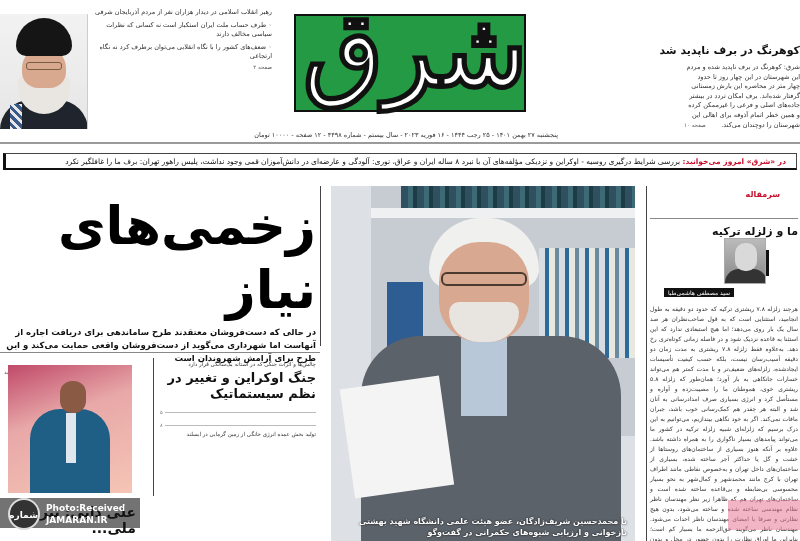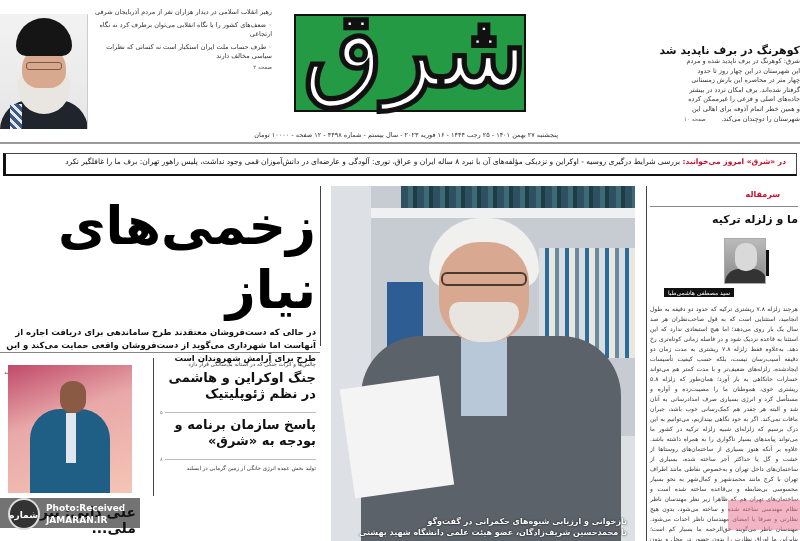--- a/index.html
+++ b/index.html
@@ -27,27 +27,27 @@
   
   .masthead { left: 294px; top: 14px; width: 232px; height: 98px; background: #239a43; border: 2px solid #111; }
   .mast-slogan { position: absolute; right: 78px; top: 24px; font-size: 8.5px; color: #f3f3c6; font-style: italic; white-space: nowrap; }
   .mast-logo { position: absolute; right: -4px; top: -18px; font-size: 104px; font-weight: bold; color: #ffffff; font-family: "DejaVu Serif", serif; line-height: 1; -webkit-text-stroke: 2px #111; letter-spacing: -6px; }
   .mast-sub { position: absolute; left: 10px; bottom: 4px; font-size: 26px; font-weight: bold; color: #ffffff; font-family: "DejaVu Serif", serif; -webkit-text-stroke: 1px #111; }
   .date-line { left: 258px; top: 131px; width: 300px; font-size: 6.5px; color: #333; text-align: right; white-space: nowrap; }
 
   
   .top-right { left: 684px; top: 44px; width: 116px; text-align: right; }
   .tr-headline { font-size: 11px; font-weight: bold; color: #111; white-space: nowrap; }
-  .tr-body { font-size: 6.5px; color: #333; line-height: 9.6px; }
+  .tr-body { font-size: 6.5px; color: #333; line-height: 9.6px; margin-top: 6px; }
   .tr-page { font-size: 5.5px; color: #555; text-align: left; margin-top: -8px; }
 
   .rule-top { left: 0; top: 142px; width: 800px; height: 2px; background: #9a9a9a; }
 
   
-  .teaser { left: 3px; top: 153px; width: 794px; height: 23px; border: 1px solid #444; border-bottom: 2px solid #111; border-left: 3px solid #111; background: #fff; font-size: 7.5px; line-height: 15px; padding: 0 10px; white-space: nowrap; overflow: hidden; }
+  .teaser { left: 3px; top: 153px; width: 794px; height: 17px; border: 1px solid #444; border-bottom: 2px solid #111; border-left: 3px solid #111; background: #fff; font-size: 7.5px; line-height: 15px; padding: 0 10px; white-space: nowrap; overflow: hidden; }
   .teaser-label { color: #c8102e; font-weight: bold; }
   .teaser-text { color: #111; }
 
   
   .col-left-vrule { left: 320px; top: 186px; width: 1px; height: 160px; background: #444; }
   .lead-story { left: 4px; top: 186px; width: 312px; text-align: right; }
   .ls-kicker { font-size: 10px; font-weight: bold; line-height: 14px; color: #111; }
   .ls-headline { font-size: 52px; font-weight: bold; color: #000; line-height: 64px; letter-spacing: -1px; margin-top: 8px; }
   .ls-deck { font-size: 8.5px; font-weight: bold; line-height: 13px; color: #111; margin-top: 4px; }
   .ls-ref { font-size: 5.5px; color: #555; text-align: left; margin-top: 4px; }
@@ -83,21 +83,21 @@
   .man-beard { position: absolute; left: 118px; top: 116px; width: 70px; height: 40px; background: #e8e4e0; border-radius: 10px 10px 30px 30px; }
   .man-suit { position: absolute; left: 30px; top: 150px; width: 260px; height: 210px; background: #5c626a; border-radius: 60px 60px 0 0; }
   .man-shirt { position: absolute; left: 130px; top: 150px; width: 46px; height: 80px; background: #b8c8d8; }
   .paper { position: absolute; left: 16px; top: 196px; width: 100px; height: 110px; background: #f4f4f4; transform: rotate(-8deg); }
   .cp-caption { position: absolute; right: 8px; top: 330px; width: 290px; text-align: right; }
   .cp-deck { font-size: 8px; font-weight: bold; color: #fff; line-height: 11px; text-shadow: 0 0 2px #000; }
 
   
   .ed-vrule { left: 646px; top: 186px; width: 1px; height: 355px; background: #444; }
   .editorial { left: 650px; top: 190px; width: 148px; text-align: right; }
-  .ed-label { font-size: 8px; color: #c8102e; font-weight: bold; border-bottom: 1px solid #888; padding-bottom: 7px; padding-right: 18px; }
+  .ed-label { font-size: 8px; color: #c8102e; font-weight: bold; border-bottom: 1px solid #888; padding-bottom: 19px; padding-right: 18px; }
   .ed-title { font-size: 11px; font-weight: bold; color: #111; margin-top: 6px; }
   .ed-portrait { position: absolute; left: 74px; top: 48px; width: 42px; height: 46px; background: linear-gradient(180deg,#bbb,#888); overflow: hidden; border: 1px solid #aaa; }
   .ed-portrait .h { position: absolute; left: 10px; top: 4px; width: 22px; height: 28px; background: #d9d9d9; border-radius: 10px; }
   .ed-portrait .s { position: absolute; left: 0; top: 30px; width: 42px; height: 20px; background: #333; border-radius: 14px 14px 0 0; }
   .ed-bar { position: absolute; left: 116px; top: 60px; width: 3px; height: 26px; background: #111; }
   .ed-byline { position: absolute; left: 14px; top: 98px; background: #111; color: #fff; font-size: 6px; padding: 1px 4px; }
   .ed-body { position: absolute; left: 0; top: 114px; width: 148px; font-size: 6px; line-height: 10px; color: #333; text-align: justify; }
   .ed-stamp { left: 728px; top: 500px; width: 72px; height: 30px; background: rgba(230,120,150,0.55); }
 </style>
 </head>
@@ -107,22 +107,22 @@
   <div class="leader-robe"></div>
   <div class="leader-scarf"></div>
   <div class="leader-beard"></div>
   <div class="leader-face"></div>
   <div class="leader-glasses"></div>
   <div class="leader-turban"></div>
 </div>
 
 <div class="abs top-left-text">
   <div class="kicker-small">رهبر انقلاب اسلامی در دیدار هزاران نفر از مردم آذربایجان شرقی</div>
+  <div class="bullet">طرف حساب ملت ایران استکبار است نه کسانی که نظرات سیاسی مخالف دارند</div>
   <div class="bullet">ضعف‌های کشور را با نگاه انقلابی می‌توان برطرف کرد نه نگاه ارتجاعی</div>
-  <div class="bullet">طرف حساب ملت ایران استکبار است نه کسانی که نظرات سیاسی مخالف دارند</div>
   <div class="page-ref">صفحه ۲</div>
 </div>
 
 <div class="abs masthead">
   <div class="mast-logo">شرق</div>
 </div>
 <div class="abs date-line">پنجشنبه ۲۷ بهمن ۱۴۰۱ - ۲۵ رجب ۱۴۴۴ - ۱۶ فوریه ۲۰۲۳ - سال بیستم - شماره ۴۴۹۸ - ۱۲ صفحه - ۱۰۰۰۰ تومان</div>
 
 <div class="abs top-right">
   <div class="tr-headline">کوهرنگ در برف ناپدید شد</div>
@@ -156,47 +156,46 @@
   <div class="wm-circle">شماره</div>
   <div class="wm-text">
     <div>Photo:Received</div>
     <div>JAMARAN.IR</div>
   </div>
 </div>
 
 <div class="abs vrule-small"></div>
 <div class="abs mid-stories">
   <div class="ms-kicker">چالش‌ها و اثرات جنگی که در آستانه یک‌سالگی قرار دارد</div>
-  <div class="ms-headline">جنگ اوکراین و هاشمی در نظم ژئوپلیتیک</div>
+  <div class="ms-headline">جنگ اوکراین و تغییر در نظم سیستماتیک</div>
   <div class="ms-sep">
       <span>۵</span>
     </div>
-  <div class="ms-headline">پاسخ سازمان برنامه و بودجه به «شرق»</div>
   <div class="ms-sep">
       <span>۸</span>
     </div>
   <div class="ms-kicker">تولید بخش عمده انرژی خانگی از زمین گرمایی در ایسلند</div>
 </div>
 
 <div class="abs center-photo">
   <div class="bookcase"></div>
   <div class="books-top"></div>
   <div class="shelf" style="top:22px;"></div>
   <div class="books-blue"></div>
   <div class="books-right"></div>
   <div class="man-suit"></div>
   <div class="man-shirt"></div>
   <div class="man-hair"></div>
   <div class="man-face"></div>
   <div class="man-beard"></div>
   <div class="man-glasses"></div>
   <div class="paper"></div>
   <div class="cp-caption">
+    <div class="cp-deck">با محمدحسین شریف‌زادگان، عضو هیئت علمی دانشگاه شهید بهشتی</div>
     <div class="cp-deck">بازخوانی و ارزیابی شیوه‌های حکمرانی در گفت‌وگو</div>
-    <div class="cp-deck">با محمدحسین شریف‌زادگان، عضو هیئت علمی دانشگاه شهید بهشتی</div>
 
   </div>
 </div>
 
 <div class="abs ed-vrule"></div>
 <div class="abs editorial">
   <div class="ed-label">سرمقاله</div>
   <div class="ed-title">ما و زلزله ترکیه</div>
   <div class="ed-bar"></div>
   <div class="ed-portrait">

